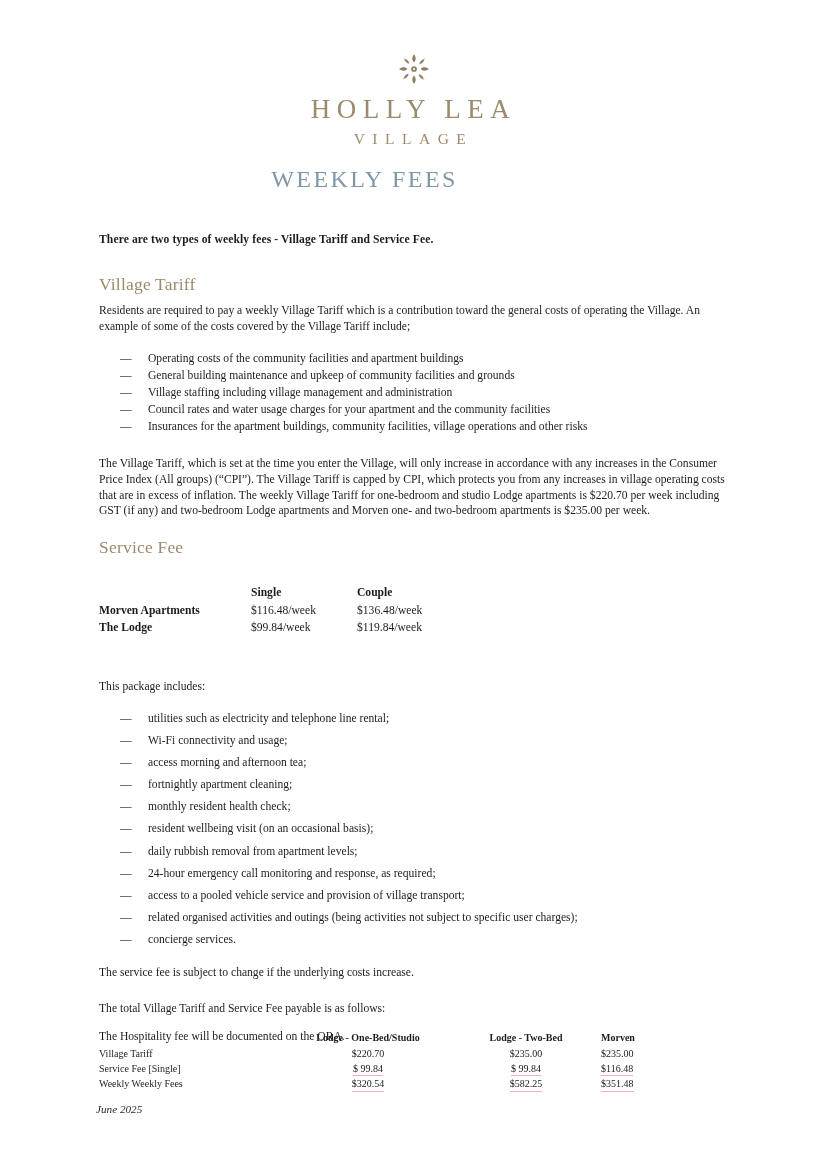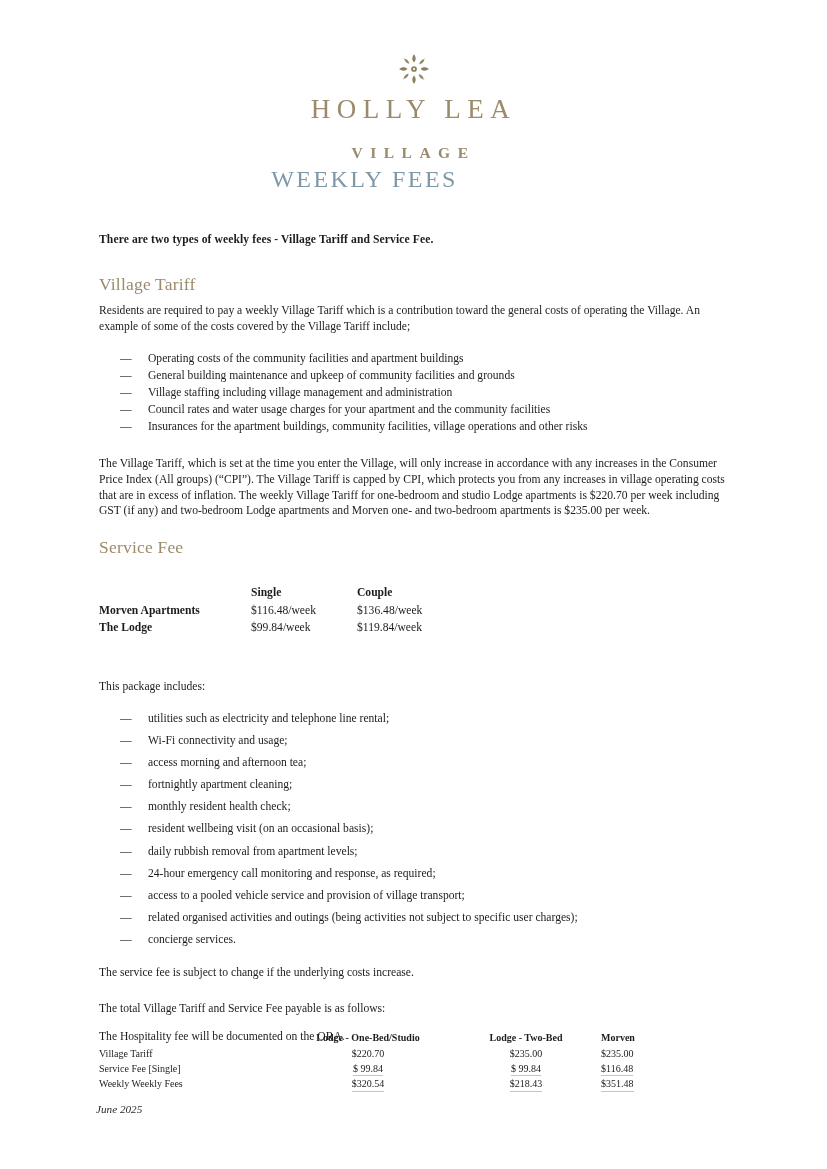--- a/index.html
+++ b/index.html
@@ -44,22 +44,21 @@
     letter-spacing: 6.5px;
     color: #9b8b6c;
     line-height: 1.08;
     padding-left: 0;
   }
   .brand-sub {
     font-family: "Liberation Serif", "DejaVu Serif", serif;
     font-size: 15.5px;
     letter-spacing: 7.5px;
     color: #9b8b6c;
-    margin-top: 20px;
-    font-weight: bold;
+    margin-top: 6px;
   }
 
   .doc-title {
     position: absolute;
     left: 0;
     top: 166px;
     width: 729px;
     text-align: center;
     font-size: 24px;
     letter-spacing: 2.4px;
@@ -314,21 +313,21 @@
         </tr>
         <tr class="ruled">
           <td class="c0">Service Fee [Single]</td>
           <td class="c1 num"><span>$ 99.84</span></td>
           <td class="c2 num"><span>$ 99.84</span></td>
           <td class="c3 num"><span>$116.48</span></td>
         </tr>
         <tr class="ruled">
           <td class="c0">Weekly Weekly Fees</td>
           <td class="c1 num"><span>$320.54</span></td>
-          <td class="c2 num"><span>$218.43</span></td>
+          <td class="c2 num"><span>$582.25</span></td>
           <td class="c3 num"><span>$351.48</span></td>
         </tr>
       </tbody>
     </table>
 
   </div>
 
   <div class="footer-note">The Hospitality fee will be documented on the ORA.</div>
   <div class="footer-date">June 2025</div>
 

